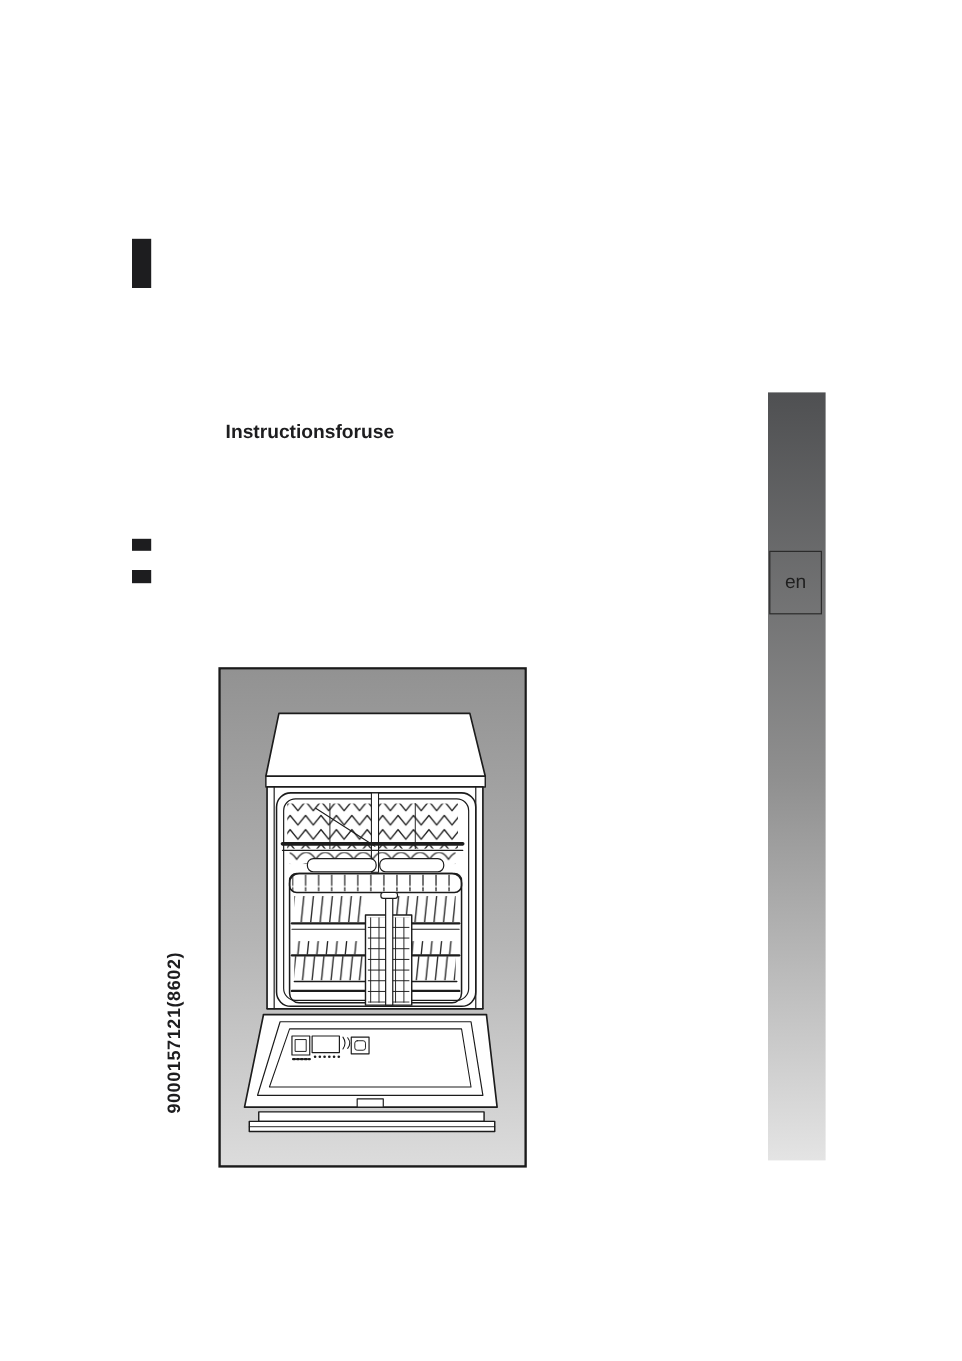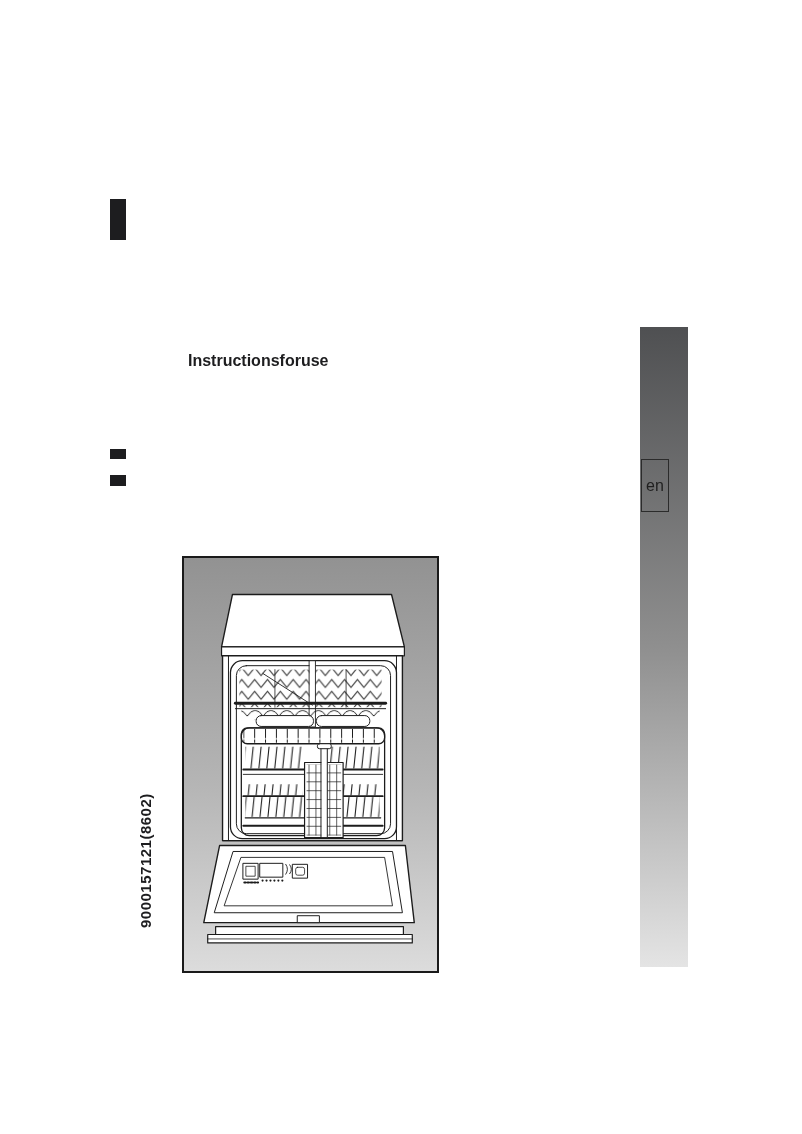--- a/index.html
+++ b/index.html
@@ -24,21 +24,21 @@
     font-size:16px;font-weight:bold;color:#1d1d1f;line-height:19px;margin-top:27px;
   }
   .reg-mark{position:absolute;left:110px;width:16px;background:#1d1d1f;}
   .reg-mark.m1{top:449px;height:10px;}
   .reg-mark.m2{top:475px;height:11px;}
   .lang-bar{
     position:absolute;left:640px;top:327px;width:48px;height:640px;
     background:linear-gradient(180deg,#4f5052 0%,#8f8f8f 50%,#e4e4e4 100%);
   }
   .lang-box{
-    position:absolute;left:641px;top:459px;width:28px;height:53px;
+    position:absolute;left:641px;top:459px;width:44px;height:53px;
     border:1.5px solid #2b2b2b;box-sizing:border-box;
     display:flex;align-items:center;justify-content:center;
     font-size:16px;color:#1f1f1f;
   }
   .illustration-frame{
     position:absolute;left:182px;top:556px;width:257px;height:417px;
     border:2px solid #1a1a1a;box-sizing:border-box;
     background:linear-gradient(180deg,#929292 0%,#b5b5b5 55%,#dcdcdc 100%);
   }
   .illustration-frame svg{display:block;width:100%;height:100%;}

